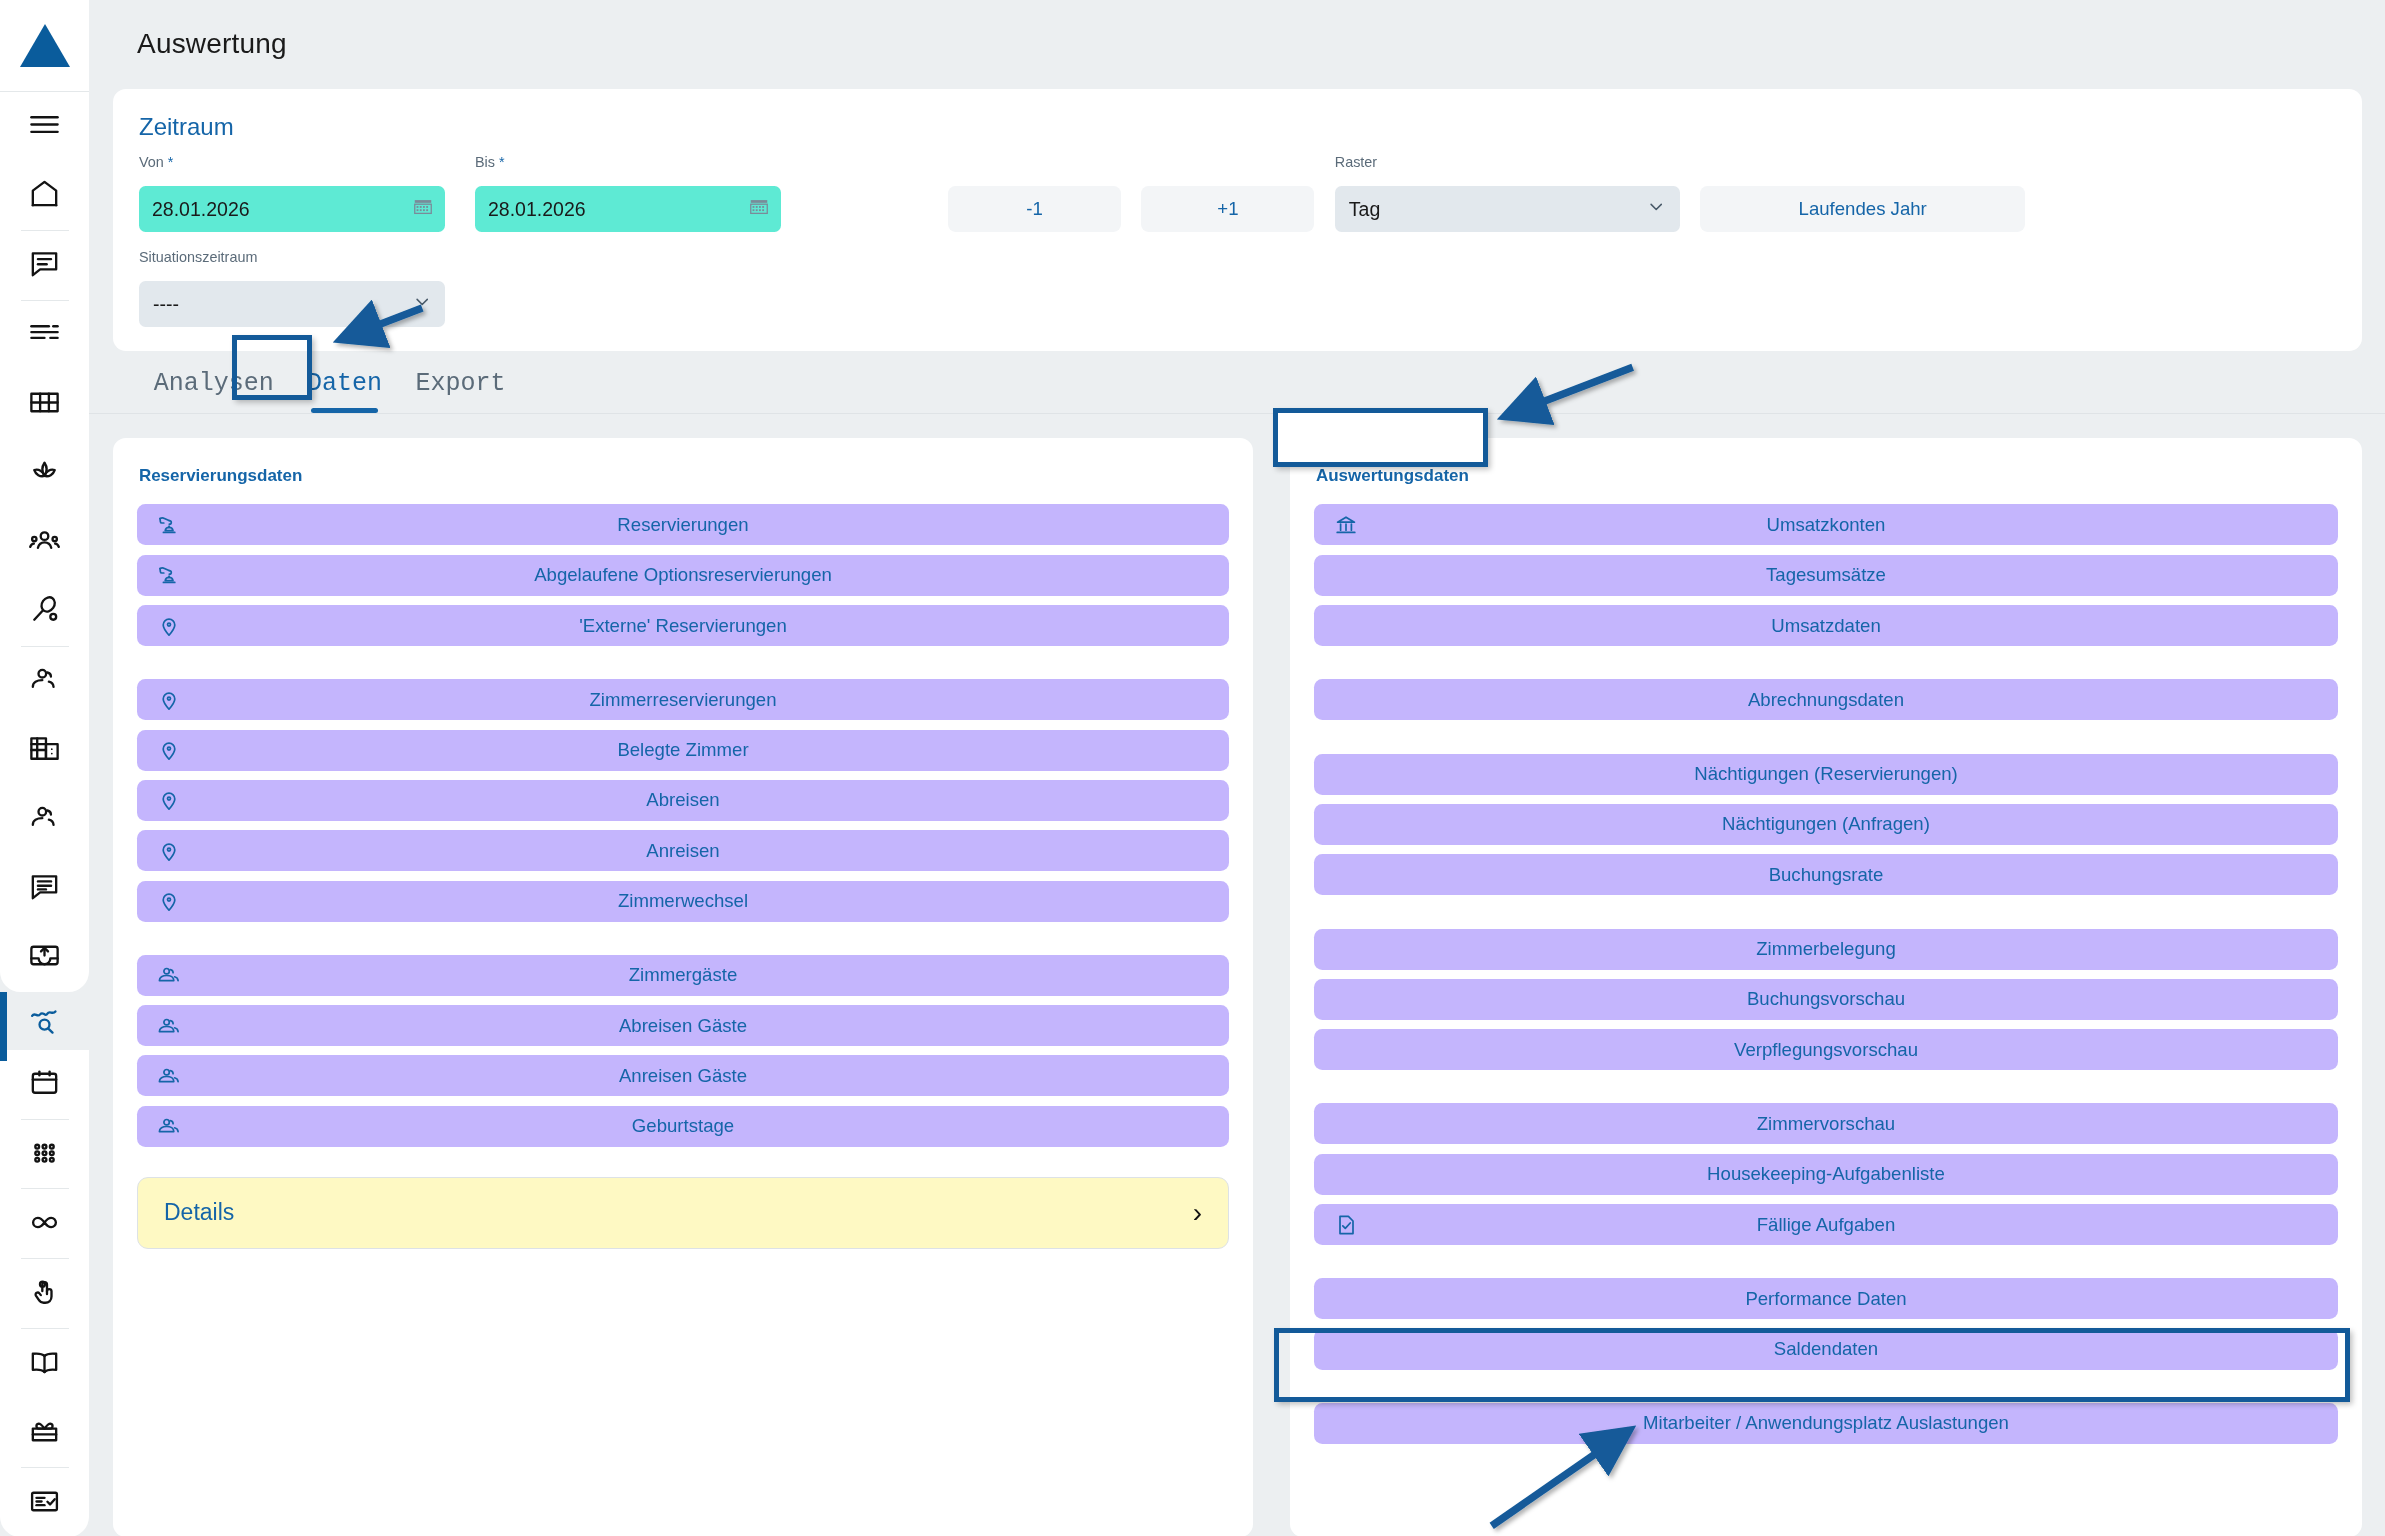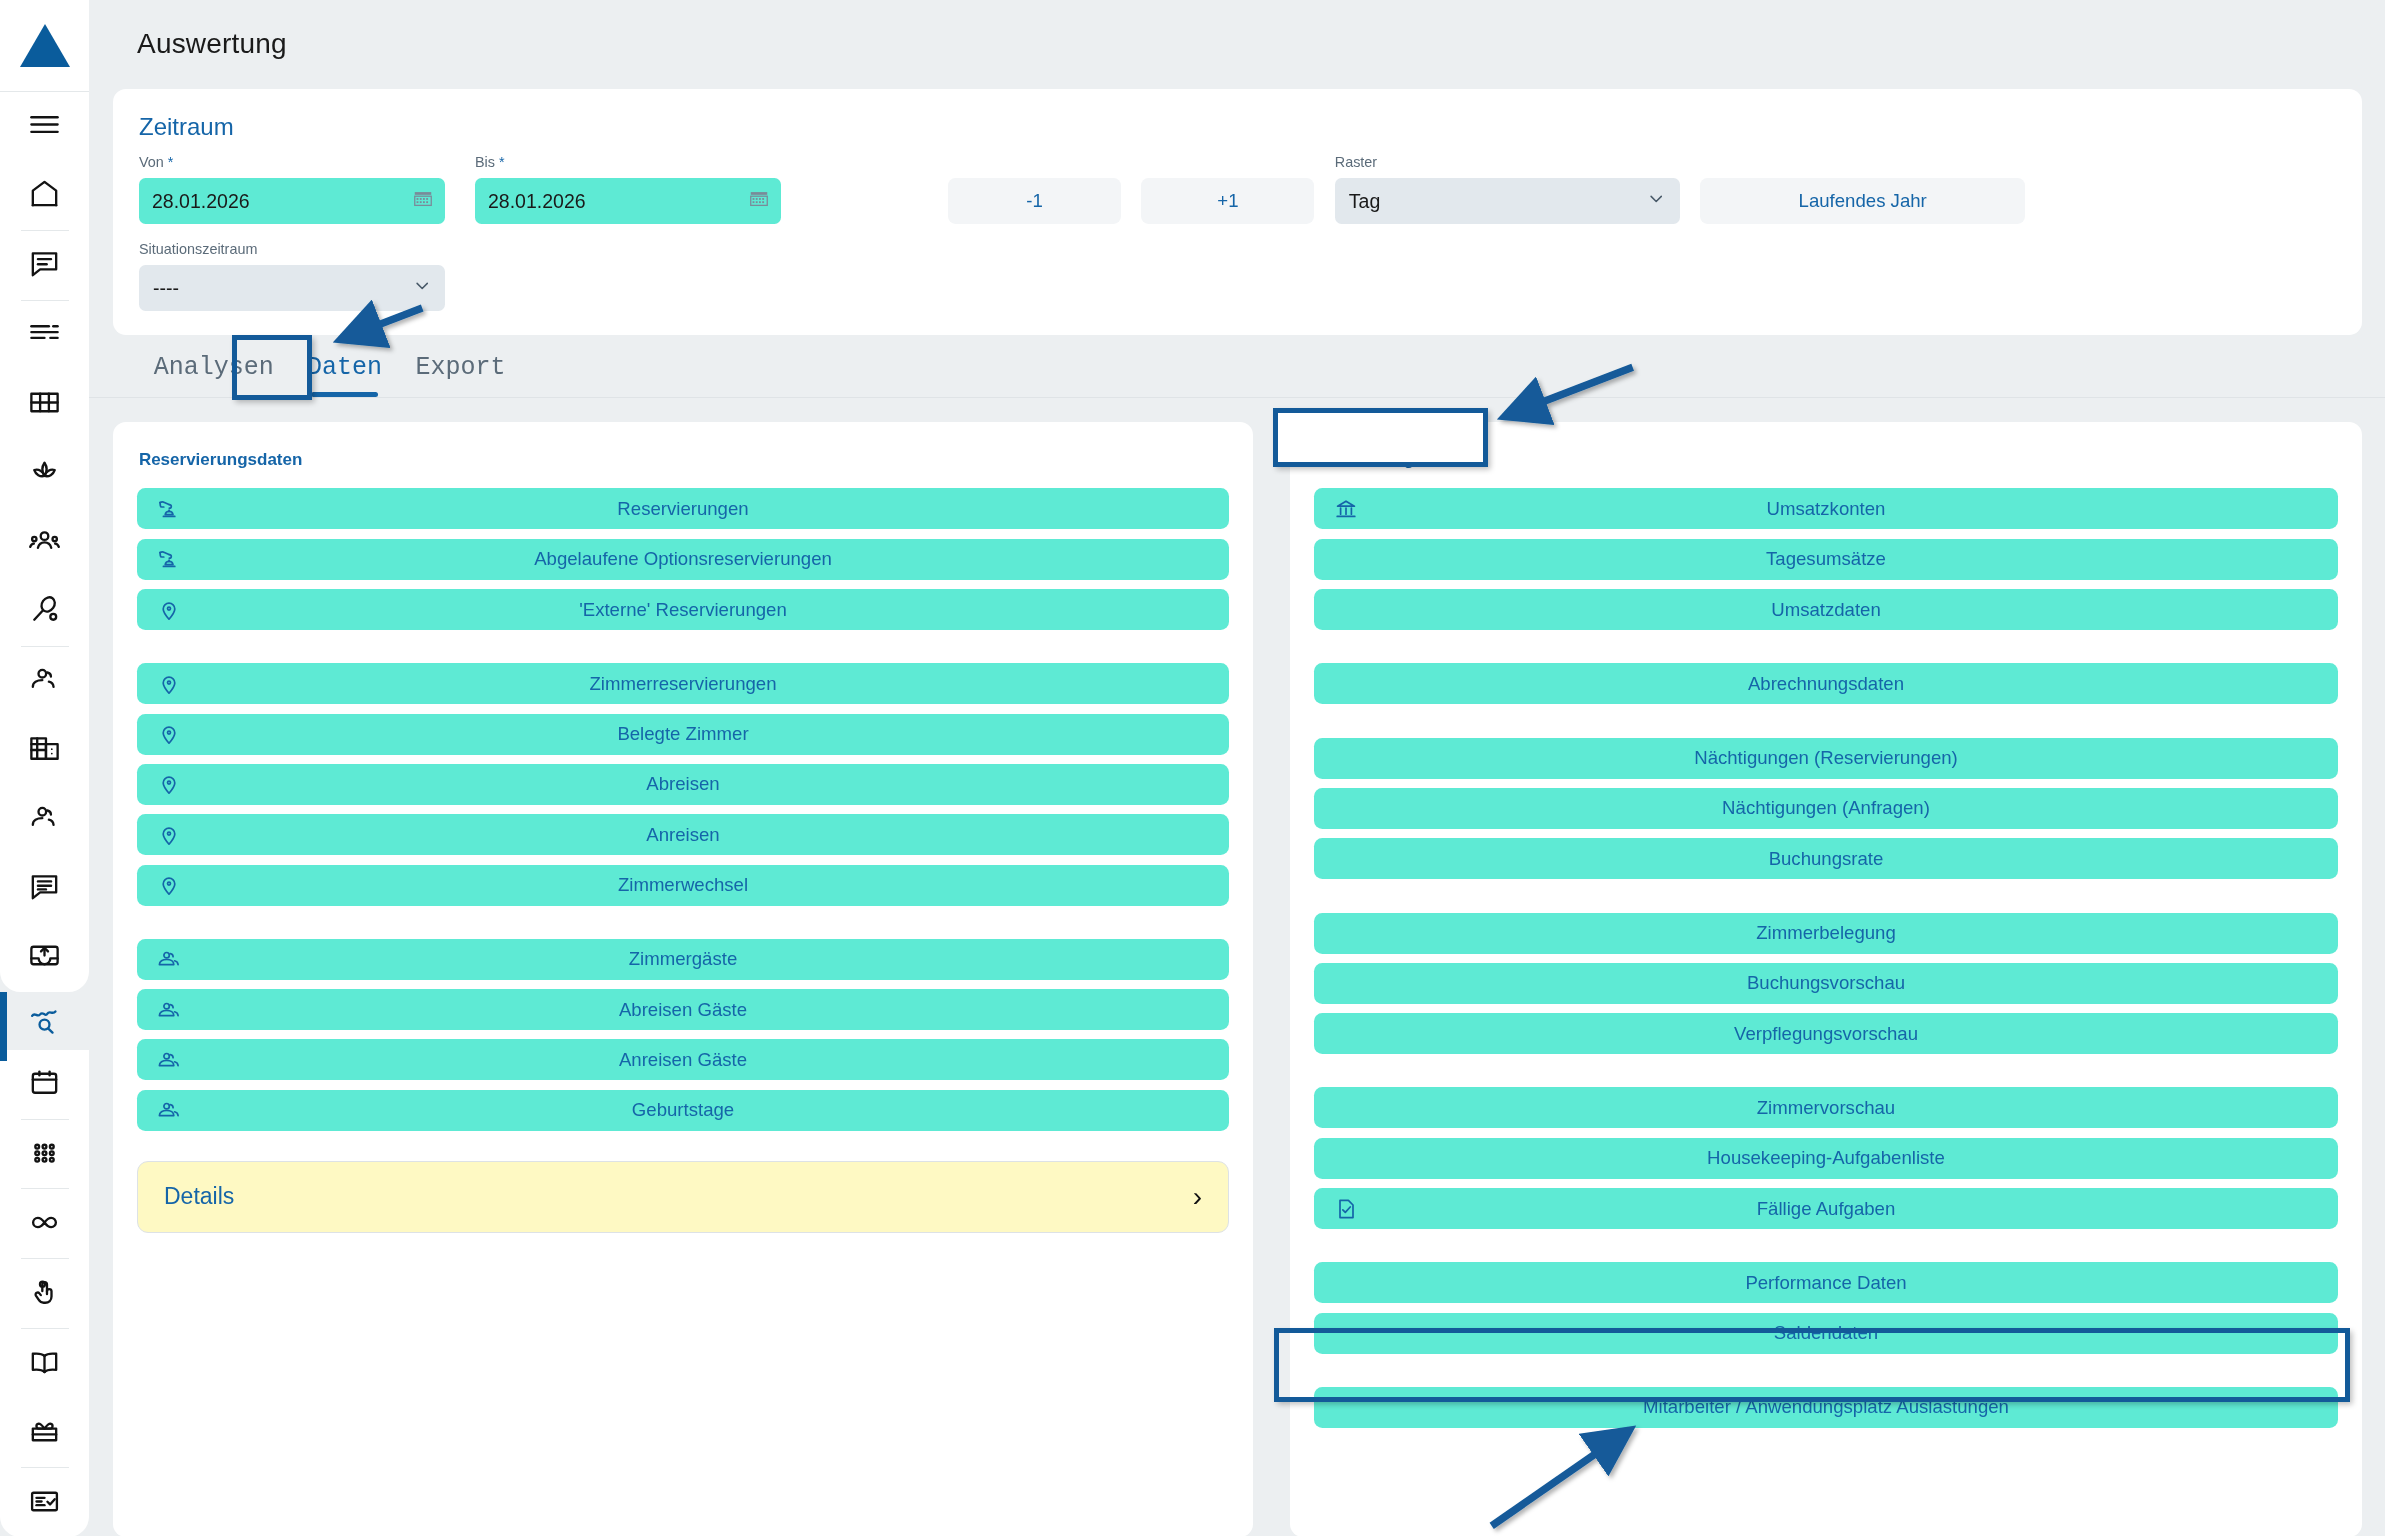--- a/index.html
+++ b/index.html
@@ -52,21 +52,21 @@
   }
 
   .card {
     background: #ffffff; border-radius: 13px; margin: 0 24px;
   }
 
   
   .filter-card { padding: 24px 26px 24px 26px; }
   .sect-title { color: #1565a8; font-size: 24px; font-weight: 400; margin-bottom: 13px; }
   .filter-row { display: flex; align-items: flex-end; gap: 0; }
-  .field { display: flex; flex-direction: column; }
+  .field { display: flex; flex-direction: column; gap: 8px; }
   .field-label { font-size: 14.4px; color: #5b6b79; margin-bottom: 5.6px; height: 18.6px; }
   .field-label .req { color: #1565a8; }
   .input-box {
     background: #5eead4; border-radius: 6.5px; height: 46px; width: 306px;
     display: flex; align-items: center; padding: 0 13px;
     font-size: 19.5px; color: #1a1a1a; position: relative; cursor: text;
   }
   .input-box .ico { position: absolute; right: 11px; top: 50%; transform: translateY(-50%); }
   .btn-flat {
     background: #f3f5f7; border-radius: 7.4px; height: 46px;
@@ -91,21 +91,21 @@
 
   
   .content { display: flex; gap: 37px; padding: 24px 24px 0 24px; flex: 1; min-height: 0; }
   .panel { background: #ffffff; border-radius: 13px; padding: 20.4px 24px 0 24px; position: relative; }
   .panel.left { width: 1140px; flex: 0 0 1140px; }
   .panel.right { flex: 1; }
   .panel-title { color: #1565a8; font-size: 17px; font-weight: 700; margin: 7.4px 0 18.6px 1.9px;
                  display: inline-block; }
 
   .list-row {
-    background: #5eead4; border-radius: 8.3px; height: 41px;
+    background: #c4b5fd; border-radius: 8.3px; height: 41px;
     display: flex; align-items: center; position: relative; cursor: pointer; margin-bottom: 9.3px;
   }
   .list-row .row-ico { position: absolute; left: 20.4px; top: 50%; transform: translateY(-50%);
       display: flex; align-items: center; }
   .list-row .row-label { flex: 1; text-align: center; color: #1565a8; font-size: 18.6px; }
   .group-gap { height: 24px; }
 
   .details-card {
     border: 0.9px solid #dde2e6; border-radius: 11px; height: 72px; margin-top: 30px;
     display: flex; align-items: center; justify-content: space-between;

